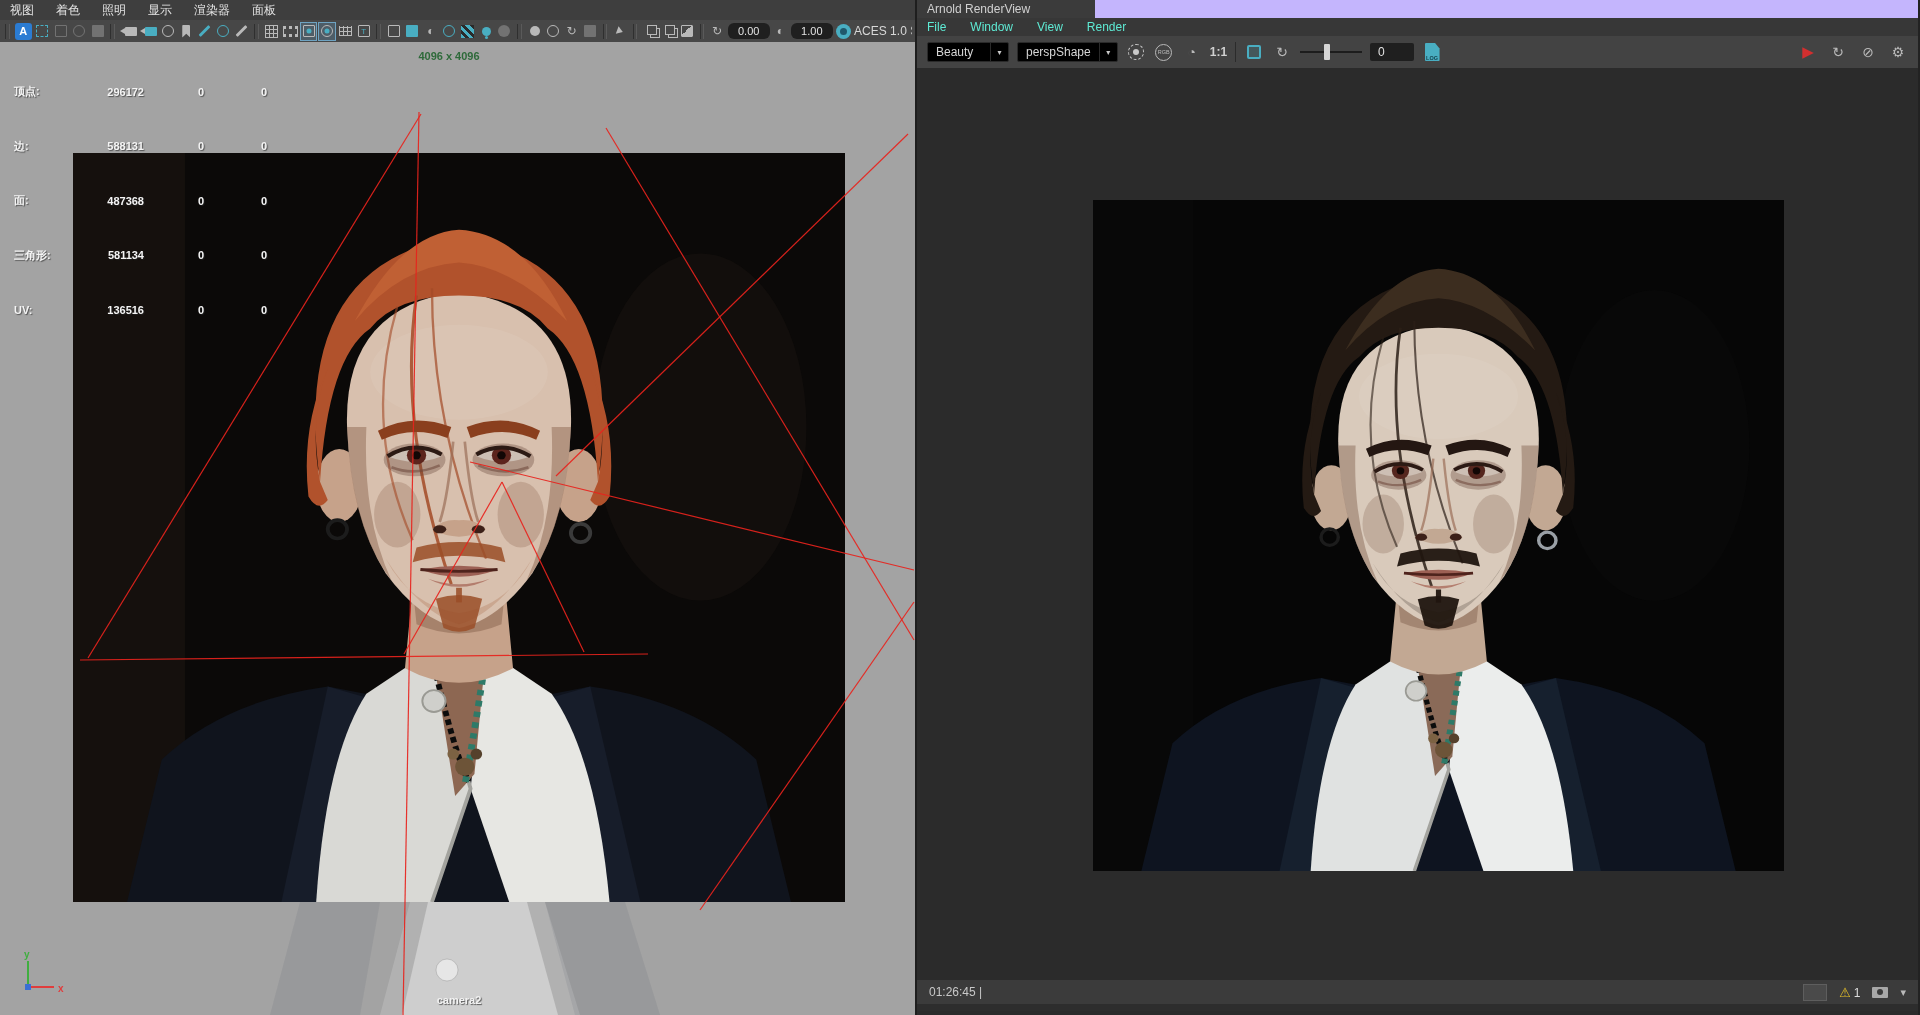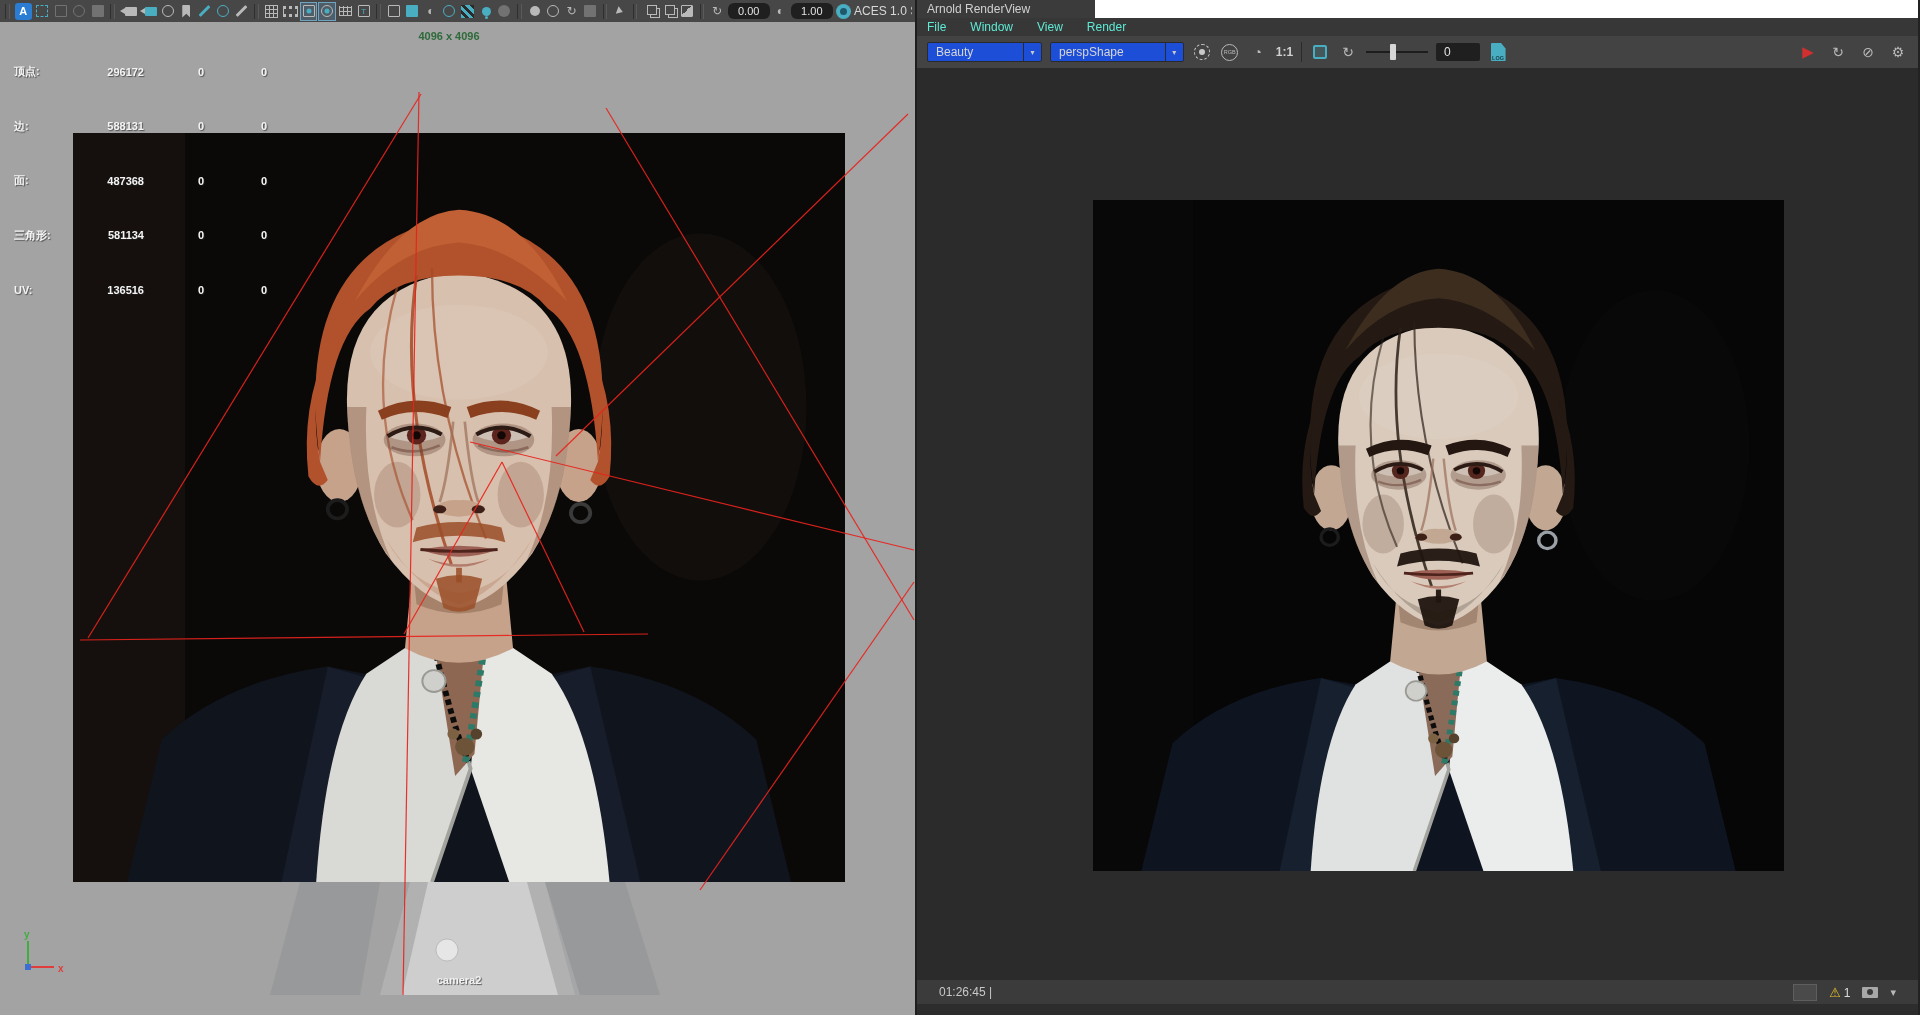--- a/index.html
+++ b/index.html
@@ -72,27 +72,27 @@
   .red-overlay { position:absolute; left:0; top:0; z-index:4; pointer-events:none; }
   .wire { stroke:#e8231d; stroke-width:1.2; opacity:.92; }
   .ghost { position:absolute; left:0; top:0; z-index:2; pointer-events:none; }
   .axis-gizmo { position:absolute; left:14px; top:905px; z-index:6; }
   .axis-gizmo text { font-size:10px; font-weight:bold; }
   .camera-label { position:absolute; left:459px; top:952px; transform:translateX(-50%); z-index:6;
                   color:#f2f2f2; font-size:11px; font-weight:bold; text-shadow:1px 1px 1px rgba(60,60,60,.8); }
 
   
   .right-pane { position:relative; width:1001px; height:1015px; background:#2b2b2b; display:flex; flex-direction:column; }
-  .rv-titlebar { height:18px; background:#ffffff; display:flex; }
+  .rv-titlebar { height:18px; background:#c4b5fd; display:flex; }
   .rv-tab { width:178px; background:#3b3b3b; color:#d0d0d0; font-size:12px; display:flex;
             align-items:center; padding-left:10px; }
   .rv-menubar { height:18px; background:#373737; display:flex; align-items:center; gap:24px;
                 padding-left:10px; font-size:12px; color:#5eead4; }
   .rv-toolbar { height:32px; background:#434343; display:flex; align-items:center; gap:8px; padding:0 10px; }
-  .dropdown { display:flex; height:20px; background:#1d4ed8; border:1px solid #2a2a2a; border-radius:2px;gap:33px; }
+  .dropdown { display:flex; height:20px; background:#000000; border:1px solid #2a2a2a; border-radius:2px; }
   .dropdown .lbl { padding:0 8px; font-size:12px; color:#d6d6d6; display:flex; align-items:center; min-width:62px; }
   .dropdown .arr { width:18px; border-left:1px solid #2a2a2a; display:flex; align-items:center;
                    justify-content:center; font-size:8px; color:#c9c9c9; }
   .rt-ic { display:inline-flex; align-items:center; justify-content:center; width:20px; height:20px;
            color:#b9b9b9; font-size:14px; }
   .rt-dashcircle { width:16px; height:16px; border:1px dashed #c9c9c9; border-radius:50%; position:relative; }
   .rt-dashcircle:after { content:''; position:absolute; inset:4px; background:#c9c9c9; border-radius:50%; }
   .rt-rgb { width:17px; height:17px; border:1px solid #b9b9b9; border-radius:50%; font-size:5.5px;
             color:#b9b9b9; display:flex; align-items:center; justify-content:center; }
   .ratio { color:#d0d0d0; font-size:12px; font-weight:bold; }
@@ -103,21 +103,21 @@
   .slider .handle { position:absolute; left:24px; top:0; width:6px; height:16px; background:#d6d6d6; border-radius:1px; }
   .val-field { width:44px; height:18px; background:#1f1f1f; color:#e2e2e2; font-size:12px;
                display:inline-flex; align-items:center; padding-left:8px; border-radius:2px; }
   .rt-log { position:relative; width:15px; height:18px; background:#49aec2; border-radius:1px;
             font-size:5.5px; color:#15424e; font-weight:bold; display:flex; align-items:flex-end;
             justify-content:center; clip-path:polygon(0 0,70% 0,100% 30%,100% 100%,0 100%); }
   .rt-right { margin-left:auto; display:flex; align-items:center; gap:10px; }
   .play-ic { color:#d22f2f; font-size:15px; }
   .rv-canvas { position:relative; height:912px; background:#2b2b2b; overflow:hidden; }
   .rv-image { position:absolute; left:176px; top:132px; width:691px; height:671px; background:#000; }
-  .rv-statusbar { height:24px; background:#3b3b3b; display:flex; align-items:center; padding:0 22px;
+  .rv-statusbar { height:24px; background:#3b3b3b; display:flex; align-items:center; padding:0 12px;
                   font-size:12px; color:#c8c8c8; }
   .st-right { margin-left:auto; display:flex; align-items:center; gap:12px; }
   .swatch { width:24px; height:17px; background:#4a4a4a; border:1px solid #5e5e5e; }
   .warn { color:#e6c028; font-size:13px; }
   .warn-count { color:#ddd; font-size:12px; margin-left:3px; }
   .snap-cam { position:relative; width:16px; height:11px; background:#a8a8a8; border-radius:1px; }
   .snap-cam:after { content:''; position:absolute; left:5px; top:2.5px; width:6px; height:6px;
                     border-radius:50%; background:#3b3b3b; }
   .chev { color:#b9b9b9; font-size:11px; }
   .rv-bottomstrip { height:7px; background:#2d2d2d; }
@@ -191,20 +191,28 @@
       <path d="M200,238 L200,246" stroke="var(--facial)" stroke-width="3" opacity="var(--facialOp)"></path>
       <path d="M162,222 Q180,252 200,258 Q220,252 238,222 Q225,248 200,252 Q175,248 162,222 Z" fill="var(--facial)" opacity=".22"></path>
     </g>
   </defs>
 </svg>
 
 <div class="app">
 
   <div class="left-pane">
 
+    <div class="menubar">
+      <span>视图</span>
+      <span>着色</span>
+      <span>照明</span>
+      <span>显示</span>
+      <span>渲染器</span>
+      <span>面板</span>
+    </div>
 
     <div class="toolbar">
       <span class="ti-sep"></span>
       <span class="ti">
           <span class="a-btn">A</span>
         </span>
       <span class="ti">
           <span class="box dash teal-b"></span>
         </span>
       <span class="ti dim">

